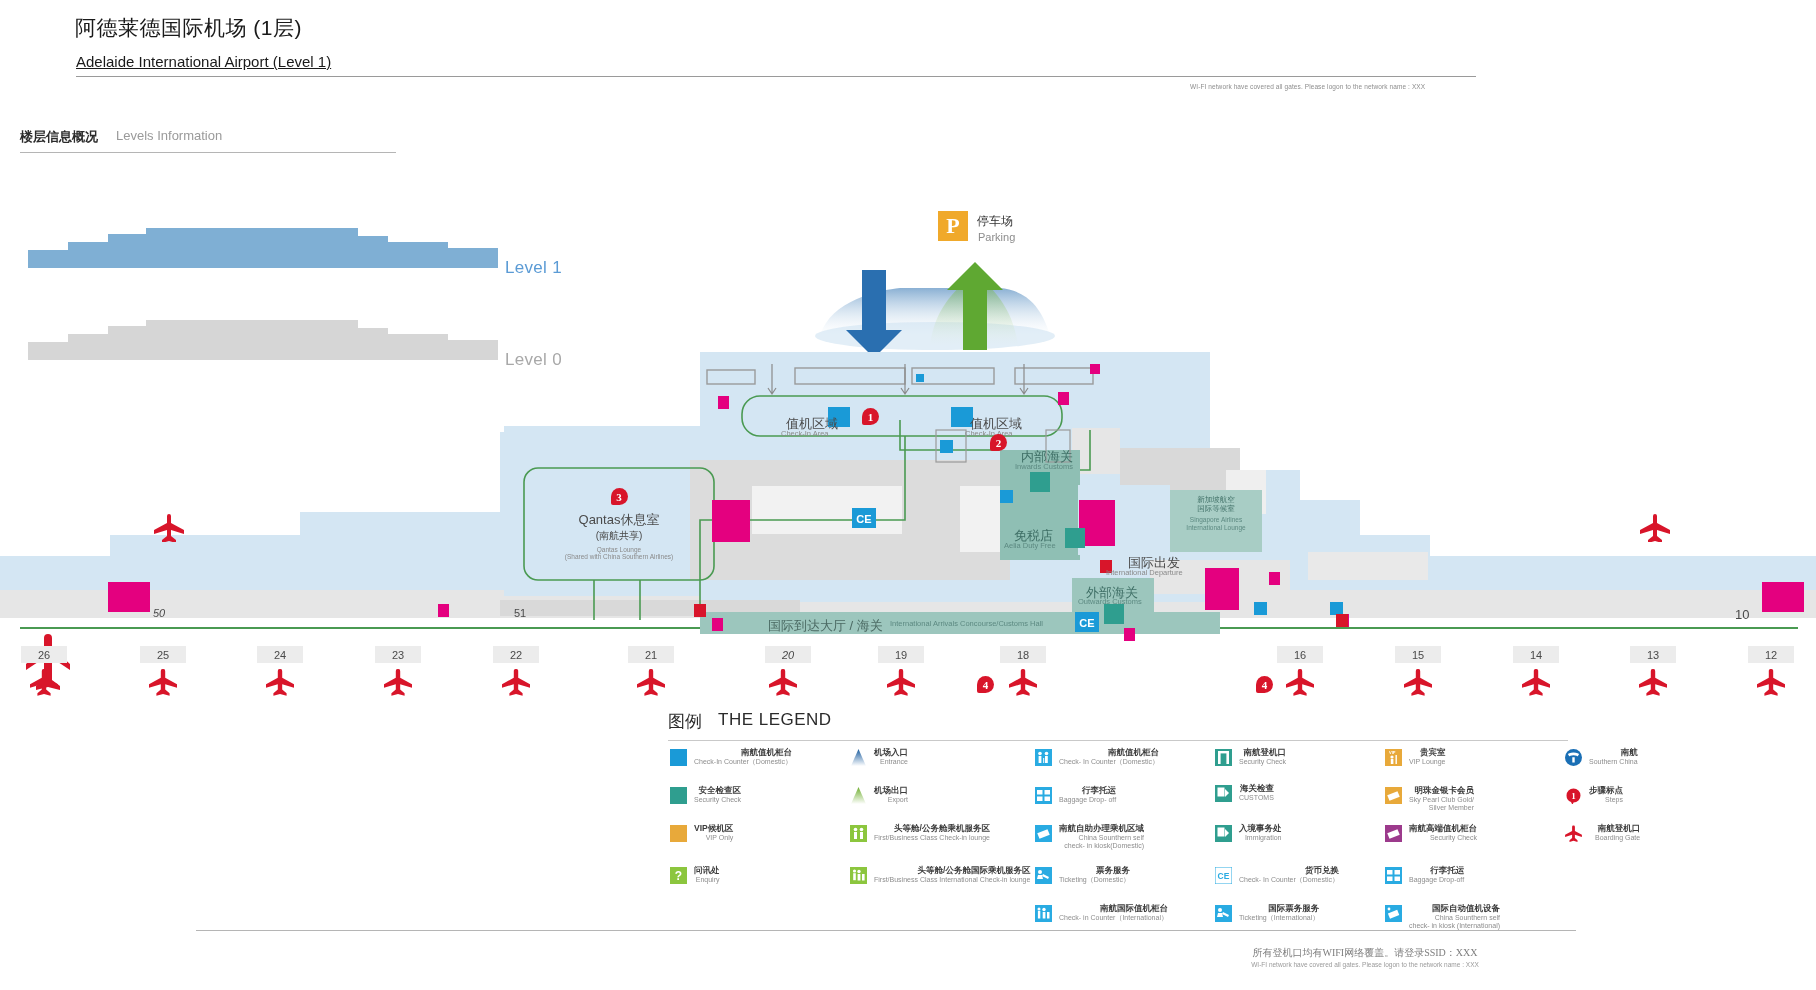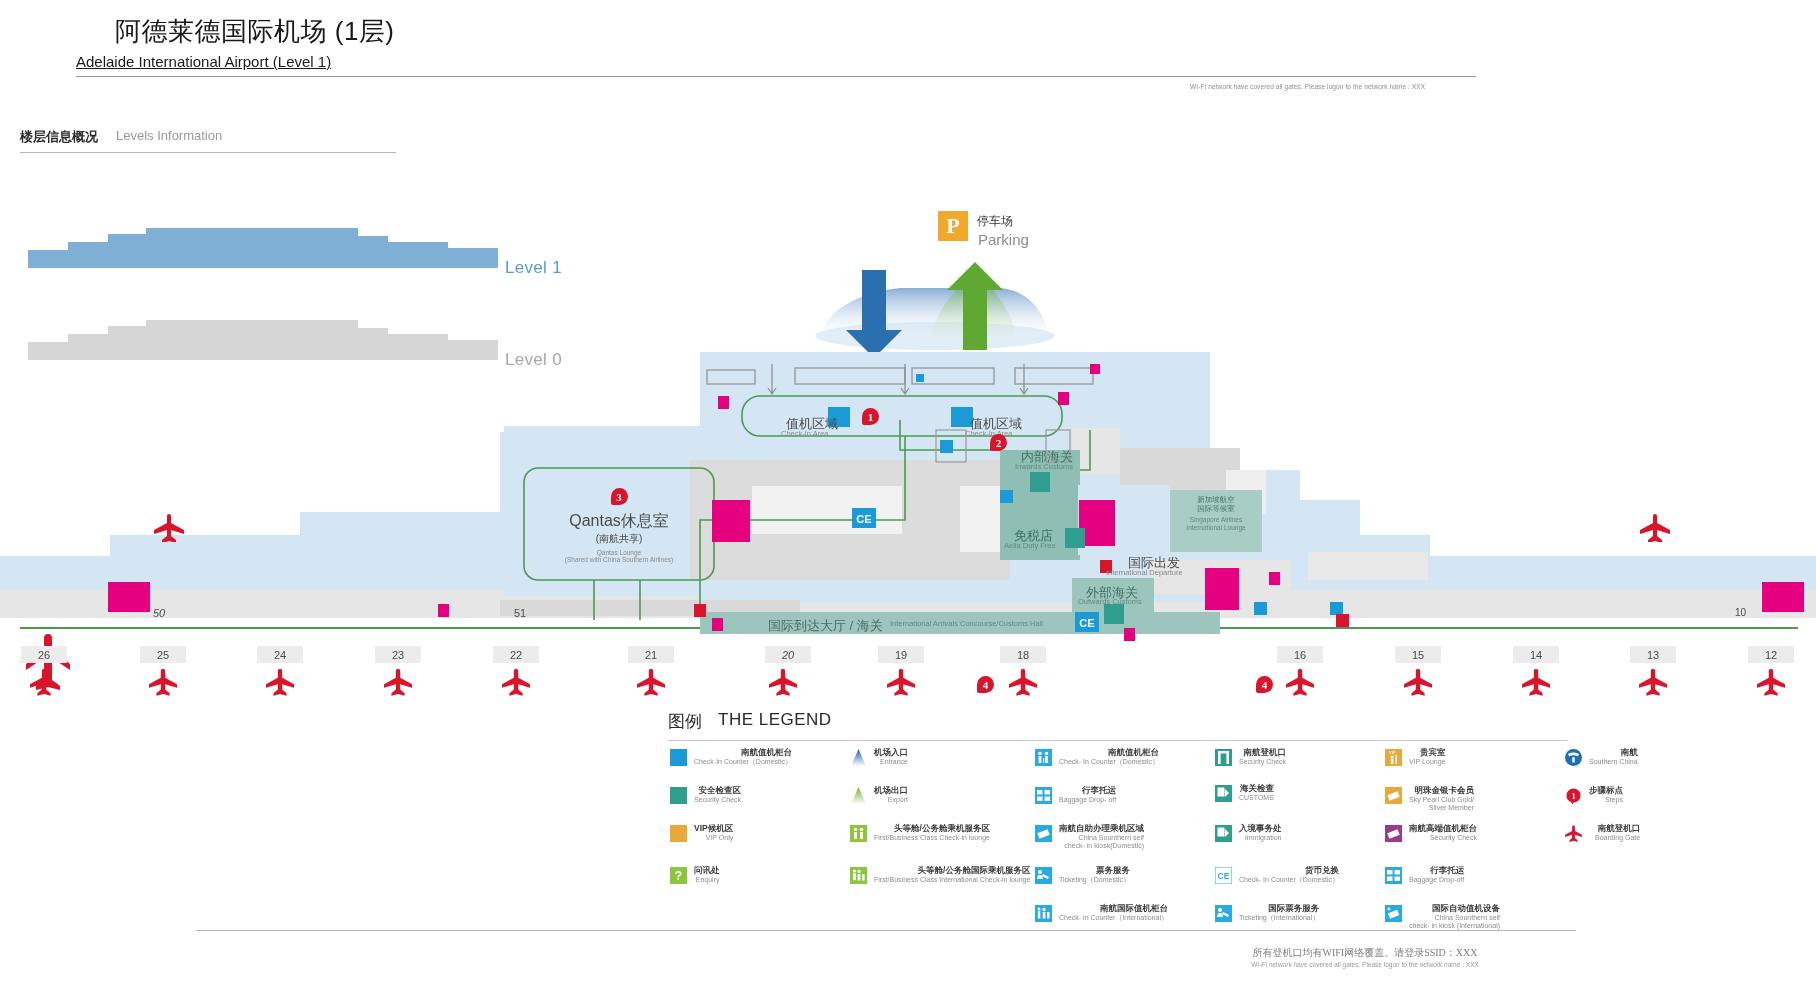--- a/index.html
+++ b/index.html
@@ -9,23 +9,22 @@
     font-family:"Liberation Sans","DejaVu Sans",sans-serif;
     color:#333;
     position:relative;
     overflow:hidden;
   }
   .abs{position:absolute;}
 
   
   #header-title-cn{
     left:75px; top:14px;
-    font-size:26px; font-weight:400; color:#1a1a1a;
+    font-size:21px; font-weight:400; color:#1a1a1a;
     letter-spacing:.5px;
-    margin-left:40px;
   }
   #header-title-en{
     left:76px; top:53px;
     font-size:15px; color:#1a1a1a;text-decoration:underline;
   }
   #header-rule{
     left:76px; top:76px; width:1400px; height:1px; background:#9a9a9a;
   }
   #header-wifi{
     left:1190px; top:83px; width:300px;
@@ -55,21 +54,21 @@
 
   
   #parking-icon{
     left:938px; top:211px; width:30px; height:30px;
     background:#f0a92b; color:#fff;
     font-size:22px; font-weight:700;
     display:flex;align-items:center;justify-content:center;
     font-family:"Liberation Serif",serif;
   }
   #parking-label-cn{ left:977px; top:213px; font-size:12px; color:#333; }
-  #parking-label-en{ left:978px; top:231px; font-size:15px; color:#8d8d8d; }
+  #parking-label-en{ left:978px; top:231px; font-size:11px; color:#8d8d8d; }
 
   
   #map-canvas{ left:0; top:0; width:1816px; height:720px; pointer-events:none;}
 
   
   .maplabel-cn{ font-size:13px; color:#4a4a4a; white-space:nowrap;}
   .maplabel-en{ font-size:7.5px; color:#8a8a8a; white-space:nowrap;}
 
   
   .stepmark{
@@ -338,34 +337,34 @@
 <div class="abs maplabel-en" style="left:1106px;top:568px;">International Departure</div>
 
 <div class="abs maplabel-cn" style="left:1086px;top:584px;color:#3f6f66;">外部海关</div>
 <div class="abs maplabel-en" style="left:1078px;top:597px;color:#5d8a82;">Outwards Customs</div>
 
 <div class="abs maplabel-cn" style="left:768px;top:617px;color:#4b6a63;">国际到达大厅 / 海关</div>
 <div class="abs maplabel-en" style="left:890px;top:619px;color:#5d8a82;">International Arrivals Concourse/Customs Hall</div>
 
 <div class="abs" style="left:524px;top:488px;width:190px;text-align:center;">
   <div class="stepmark" style="position:relative;margin:0 auto 6px;left:0;top:0;">3</div>
-  <div class="maplabel-cn" style="font-size:16px;">Qantas休息室</div>
+  <div class="maplabel-cn" style="font-size:13px;">Qantas休息室</div>
   <div class="maplabel-cn" style="font-size:10px;">(南航共享)</div>
   <div class="maplabel-en" style="font-size:6.5px;margin-top:3px;">Qantas Lounge</div>
   <div class="maplabel-en" style="font-size:6.5px;">(Shared with China Southern Airlines)</div>
 </div>
 
 <div class="abs stepmark" style="left:862px;top:408px;">1</div>
 <div class="abs stepmark" style="left:990px;top:434px;">2</div>
 <div class="abs stepmark" style="left:977px;top:676px;">4</div>
 <div class="abs stepmark" style="left:1256px;top:676px;">4</div>
 
 <div class="abs maplabel-cn" style="left:153px;top:607px;font-size:11px;font-style:italic;">50</div>
 <div class="abs maplabel-cn" style="left:514px;top:607px;font-size:11px;">51</div>
-<div class="abs maplabel-cn" style="left:1735px;top:607px;font-size:10px;">10</div>
+<div class="abs maplabel-cn" style="left:1735px;top:607px;font-size:13px;">10</div>
 
 <svg class="abs" style="left:152px;top:512px;" width="34" height="30" viewBox="0 0 34 30">
   <path fill="#d8152a" d="M17,2 a2,2 0 0 1 2,2 l0,7 l13,7 l0,4 l-13,-4 l0,6 l5,4 l0,3 l-7,-2 l-7,2 l0,-3 l5,-4 l0,-6 l-13,4 l0,-4 l13,-7 l0,-7 a2,2 0 0 1 2,-2 Z"></path>
 </svg>
 <svg class="abs" style="left:1638px;top:512px;" width="34" height="30" viewBox="0 0 34 30">
   <path fill="#d8152a" d="M17,2 a2,2 0 0 1 2,2 l0,7 l13,7 l0,4 l-13,-4 l0,6 l5,4 l0,3 l-7,-2 l-7,2 l0,-3 l5,-4 l0,-6 l-13,4 l0,-4 l13,-7 l0,-7 a2,2 0 0 1 2,-2 Z"></path>
 </svg>
 
 <div class="abs" id="legend-title-cn">图例</div>
 <div class="abs" id="legend-title-en">THE LEGEND</div>

